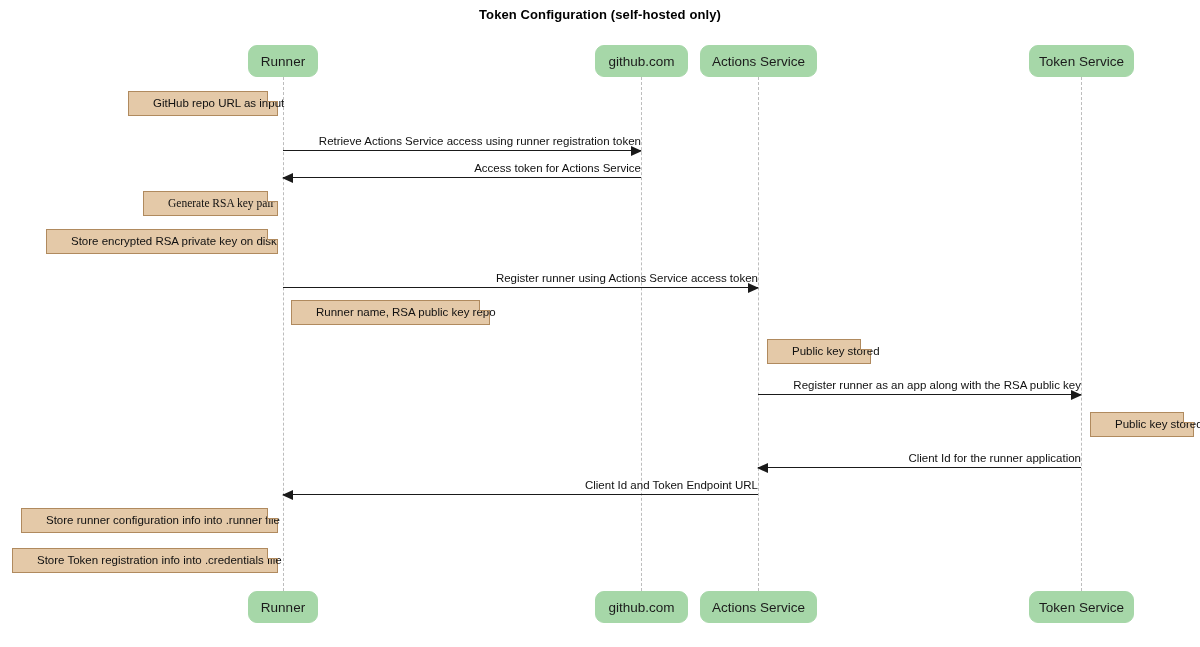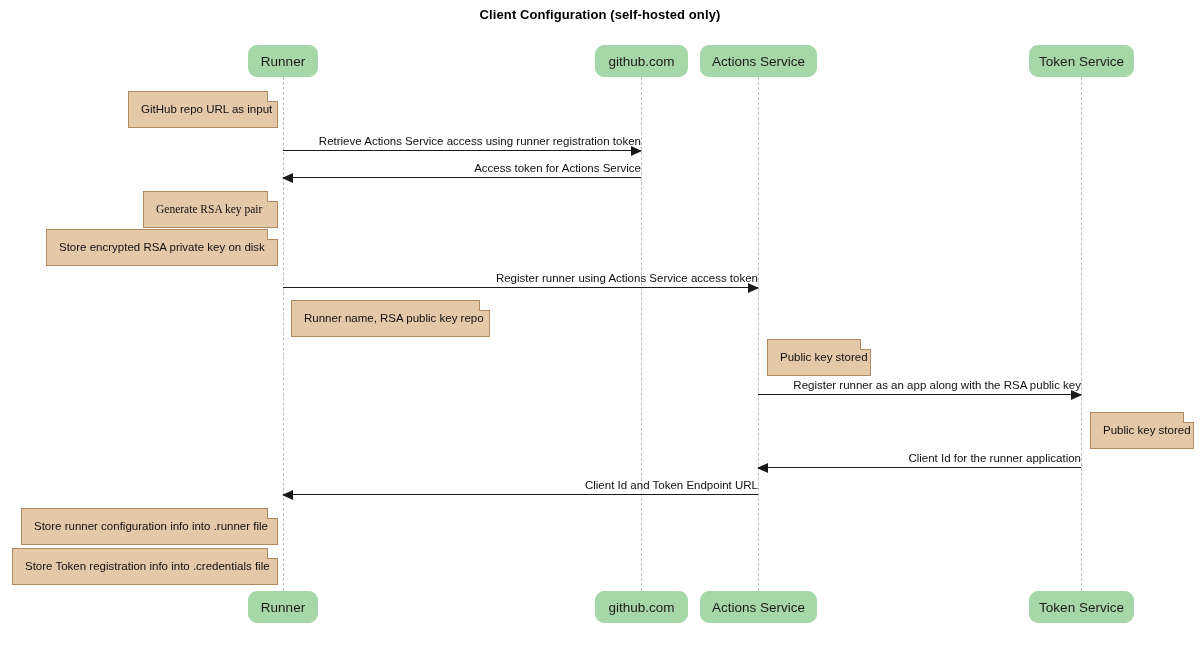--- a/index.html
+++ b/index.html
@@ -56,22 +56,22 @@
   .note {
     position: absolute;
     background: #e4c9a8;
     border: 1px solid #b08a5e;
     box-sizing: border-box;
     font-size: 11.5px;
     color: #101010;
     line-height: 1;
     display: flex;
     align-items: center;
-    padding: 0 12px;
-    height: 37px;
+    padding: 0 24px;
+    height: 25px;
     white-space: nowrap;
   }
   .note .fold {
     position: absolute;
     top: -1px;
     right: -1px;
     width: 10px;
     height: 10px;
     background: #ffffff;
     border-left: 1px solid #b08a5e;
@@ -110,21 +110,21 @@
     color: #101010;
     white-space: nowrap;
     line-height: 1;
   }
 </style>
 </head>
 <body>
 
 <div id="diagram">
 
-  <div class="title">Client Configuration (self-hosted only)</div>
+  <div class="title">Token Configuration (self-hosted only)</div>
 
   <div id="lifelines">
       <div class="lifeline" style="left: 283px; top: 77px; height: 514px;"></div>
       <div class="lifeline" style="left: 641px; top: 77px; height: 514px;"></div>
       <div class="lifeline" style="left: 758px; top: 77px; height: 514px;"></div>
       <div class="lifeline" style="left: 1081px; top: 77px; height: 514px;"></div>
     </div>
 
   <div id="participants-top">
       <div class="participant" style="left: 248px; top: 45px; width: 70px;">

